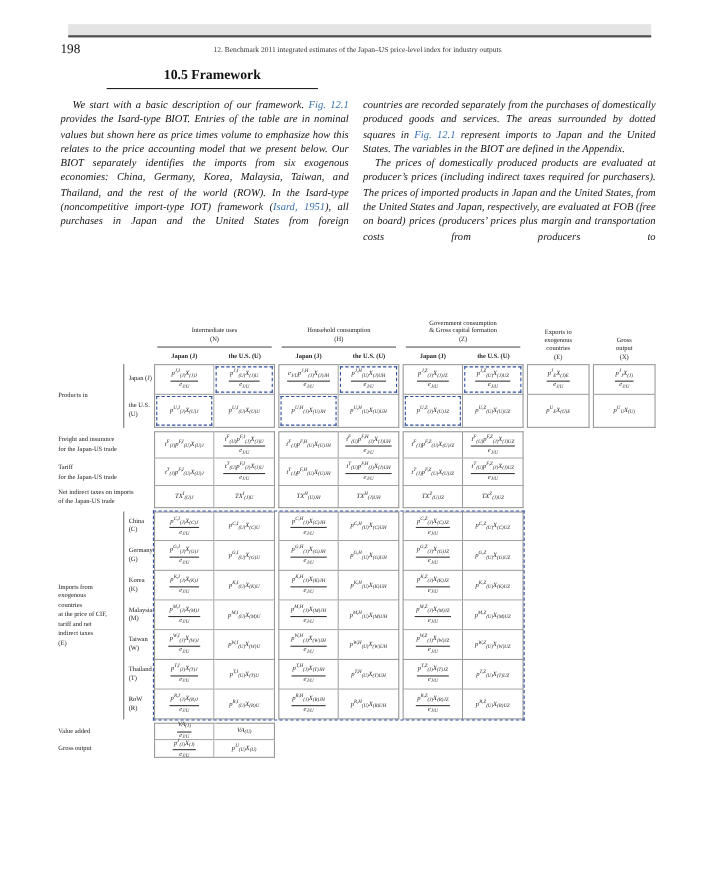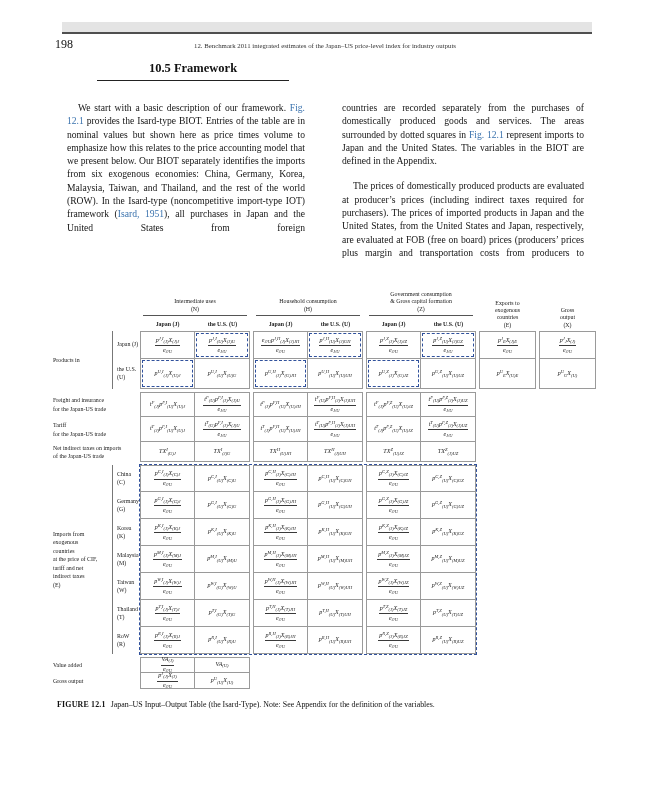--- a/index.html
+++ b/index.html
@@ -14,21 +14,21 @@
   .runhead{position:absolute;left:55px;top:42px;width:540px;text-align:center;
            font-size:6.8px;color:#333;}
 
   .sectitle{position:absolute;left:97px;top:61px;width:192px;text-align:center;
             font-size:12.5px;font-weight:bold;padding-bottom:4px;border-bottom:1px solid #222;}
 
   .textcol{position:absolute;text-align:justify;font-size:9.6px;line-height:13.3px;
            color:#151515;}
   .textcol.left{left:55px;top:89px;width:262px;}
   .textcol.right{left:330px;top:89px;width:266px;}
-  .para{margin:12px;}
+  .para{margin:0;font-style:italic;}
   .para.indent{text-indent:11px;}
   .para.cont{text-align-last:justify;}
   .xref{color:var(--link,#3a72ad);cursor:pointer;}
 
   
   .biot{position:absolute;left:53px;top:290px;display:grid;
         grid-template-columns:60px 27px 55px 55px 3px 55px 55px 3px 55px 55px 3px 57px 3px 57px;
         font-family:"Liberation Serif",serif;}
   .ghead{display:flex;flex-direction:column;justify-content:flex-end;align-items:center;
          text-align:center;white-space:pre-line;font-size:5.9px;line-height:1.25;color:#222;
@@ -481,14 +481,13 @@
         <span class="frac">
           <span class="fn"><i>p<sup>J</sup><sub>(J)</sub>X<sub>(J)</sub></i></span>
           <span class="fd"><i>e<sub>J/U</sub></i></span>
         </span>
       </div>
       <div class="bcell" style="grid-area: 19 / 4;">
         <i>p<sup>U</sup><sub>(U)</sub>X<sub>(U)</sub></i>
       </div>
       <div class="blockbox" style="grid-area: 10 / 3 / 17 / 11;"></div>
     </div>
-  <div class="fig-caption"><b>FIGURE 12.1</b><span>Japan–US Input–Output Table (the Isard-Type). Note: See Appendix for the definition of the variables.</span></div>
 </div>
 
 </body></html>

